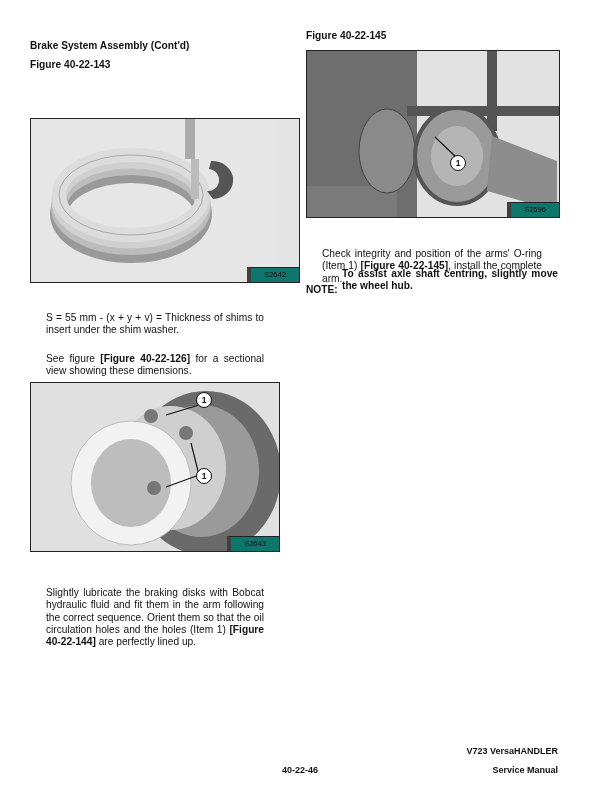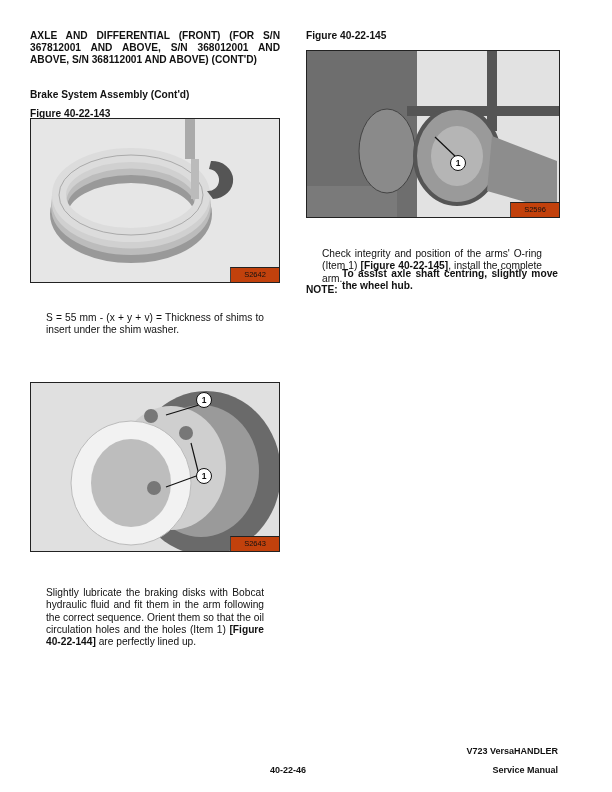--- a/index.html
+++ b/index.html
@@ -8,55 +8,55 @@
   .col { position: absolute; width: 250px; }
   #left { left: 30px; top: 30px; }
   #right { left: 306px; top: 30px; width: 252px; }
   .title { font-weight: bold; font-size: 10.2px; line-height: 12.2px; text-align: justify; margin: 0; text-align-last: left;}
   .subhead { font-weight: bold; font-size: 10.2px; margin: 0; }
   .figlabel { font-weight: bold; font-size: 10.2px; margin: 0; }
   .para { font-size: 10.2px; line-height: 12.3px; text-align: justify; margin: 16px; }
   .para b { font-weight: bold; }
   .figure { position: absolute; border: 1px solid #222; background: #e4e4e4; overflow: hidden; }
   .figure svg { position: absolute; left: 0; top: 0; }
-  .figcode { position: absolute; right: 0; bottom: 0; background: #c2410c; border-left: 1px solid #404040; border-top: 1px solid #222;
+  .figcode { position: absolute; right: 0; bottom: 0; background: #0f766e; border-left: 4px solid #404040; border-top: 1px solid #222;
              font-size: 7.5px; width: 48px; height: 14px; line-height: 14px; text-align: center; }
   .callout { position: absolute; width: 14px; height: 14px; border-radius: 50%; background: #fff; border: 1px solid #111;
              font-size: 8.5px; font-weight: bold; text-align: center; line-height: 14px; }
   .note { position: absolute; left: 306px; top: 268px; width: 252px; font-size: 10.2px; font-weight: bold; line-height: 12.3px; }
   .note .lbl { position: absolute; left: 0; top: 16px; }
   .note .txt { position: absolute; left: 36px; top: 0; width: 216px; text-align: justify; }
   .footer { position: absolute; font-size: 9px; font-weight: bold; }
 </style>
 </head>
 <body>
 
 <div id="left" class="col">
-  <p class="title">AXLE AND DIFFERENTIAL (FRONT) (FOR S/N 367812001 AND ABOVE, S/N 368012001 AND ABOVE, S/N 368112001 AND ABOVE) (CONT'D)</p>
-  <p class="subhead" style="margin-top:22px">Brake System Assembly (Cont'd)</p>
+  <p class="subhead" style="margin-top:10px">Brake System Assembly (Cont'd)</p>
   <p class="figlabel" style="margin-top:8px">Figure 40-22-143</p>
 </div>
 
-<div class="figure" style="left:30px; top:118px; width:248px; height:163px;">
+<div class="figure" style="left:30px; top:118px; width:248px; height:163px;padding-left:20px;">
   <svg width="248" height="163">
     <rect width="248" height="163" fill="#e6e6e6"></rect>
     <ellipse cx="100" cy="95" rx="72" ry="40" fill="none" stroke="#999" stroke-width="18"></ellipse>
     <ellipse cx="100" cy="88" rx="72" ry="40" fill="none" stroke="#bcbcbc" stroke-width="16"></ellipse>
     <ellipse cx="100" cy="82" rx="72" ry="40" fill="none" stroke="#d0d0d0" stroke-width="15"></ellipse>
     <ellipse cx="100" cy="76" rx="72" ry="40" fill="none" stroke="#dcdcdc" stroke-width="14"></ellipse>
     <ellipse cx="100" cy="76" rx="72" ry="40" fill="none" stroke="#aaa" stroke-width="1"></ellipse>
     <rect x="154" y="0" width="10" height="40" fill="#aaa"></rect>
     <rect x="160" y="40" width="8" height="40" fill="#bbb"></rect>
     <path d="M180 42 A20 18 0 1 1 182 80 L176 72 A10 10 0 1 0 178 50 Z" fill="#555"></path>
   </svg>
   <div class="figcode">S2642</div>
 </div>
 
 <div class="col" style="left:30px; top:296px; width:250px;">
   <p class="para">S = 55 mm - (x + y + v) = Thickness of shims to insert under the shim washer.</p>
+  <p class="para" style="margin-top:11px"><span>See figure </span><b>[Figure 40-22-126]</b><span> for a sectional view showing these dimensions.</span></p>
 </div>
 
 <div class="figure" style="left:30px; top:382px; width:248px; height:168px;">
   <svg width="248" height="168">
     <rect width="248" height="168" fill="#e0e0e0"></rect>
     <ellipse cx="175" cy="90" rx="75" ry="82" fill="#6a6a6a"></ellipse>
     <ellipse cx="170" cy="88" rx="58" ry="66" fill="#9a9a9a"></ellipse>
     <ellipse cx="140" cy="85" rx="55" ry="62" fill="#cfcfcf"></ellipse>
     <ellipse cx="100" cy="100" rx="60" ry="62" fill="#f2f2f2" stroke="#bbb"></ellipse>
     <ellipse cx="100" cy="100" rx="40" ry="44" fill="#bdbdbd"></ellipse>
@@ -99,15 +99,15 @@
 
 <div class="col" style="left:306px; top:232px; width:252px;">
   <p class="para"><span>Check integrity and position of the arms' O-ring (Item 1) </span><b>[Figure 40-22-145]</b><span>, install the complete arm.</span></p>
 </div>
 
 <div class="note">
   <span class="lbl">NOTE:</span>
   <span class="txt">To assist axle shaft centring, slightly move the wheel hub.</span>
 </div>
 
-<div class="footer" style="left:270px; top:765px;text-align:center;">40-22-46</div>
+<div class="footer" style="left:282px; top:765px;text-align:center;">40-22-46</div>
 <div class="footer" style="right:54px; top:746px; text-align:center;">V723 VersaHANDLER</div>
 <div class="footer" style="right:54px; top:765px; text-align:left;">Service Manual</div>
 
 </body></html>

